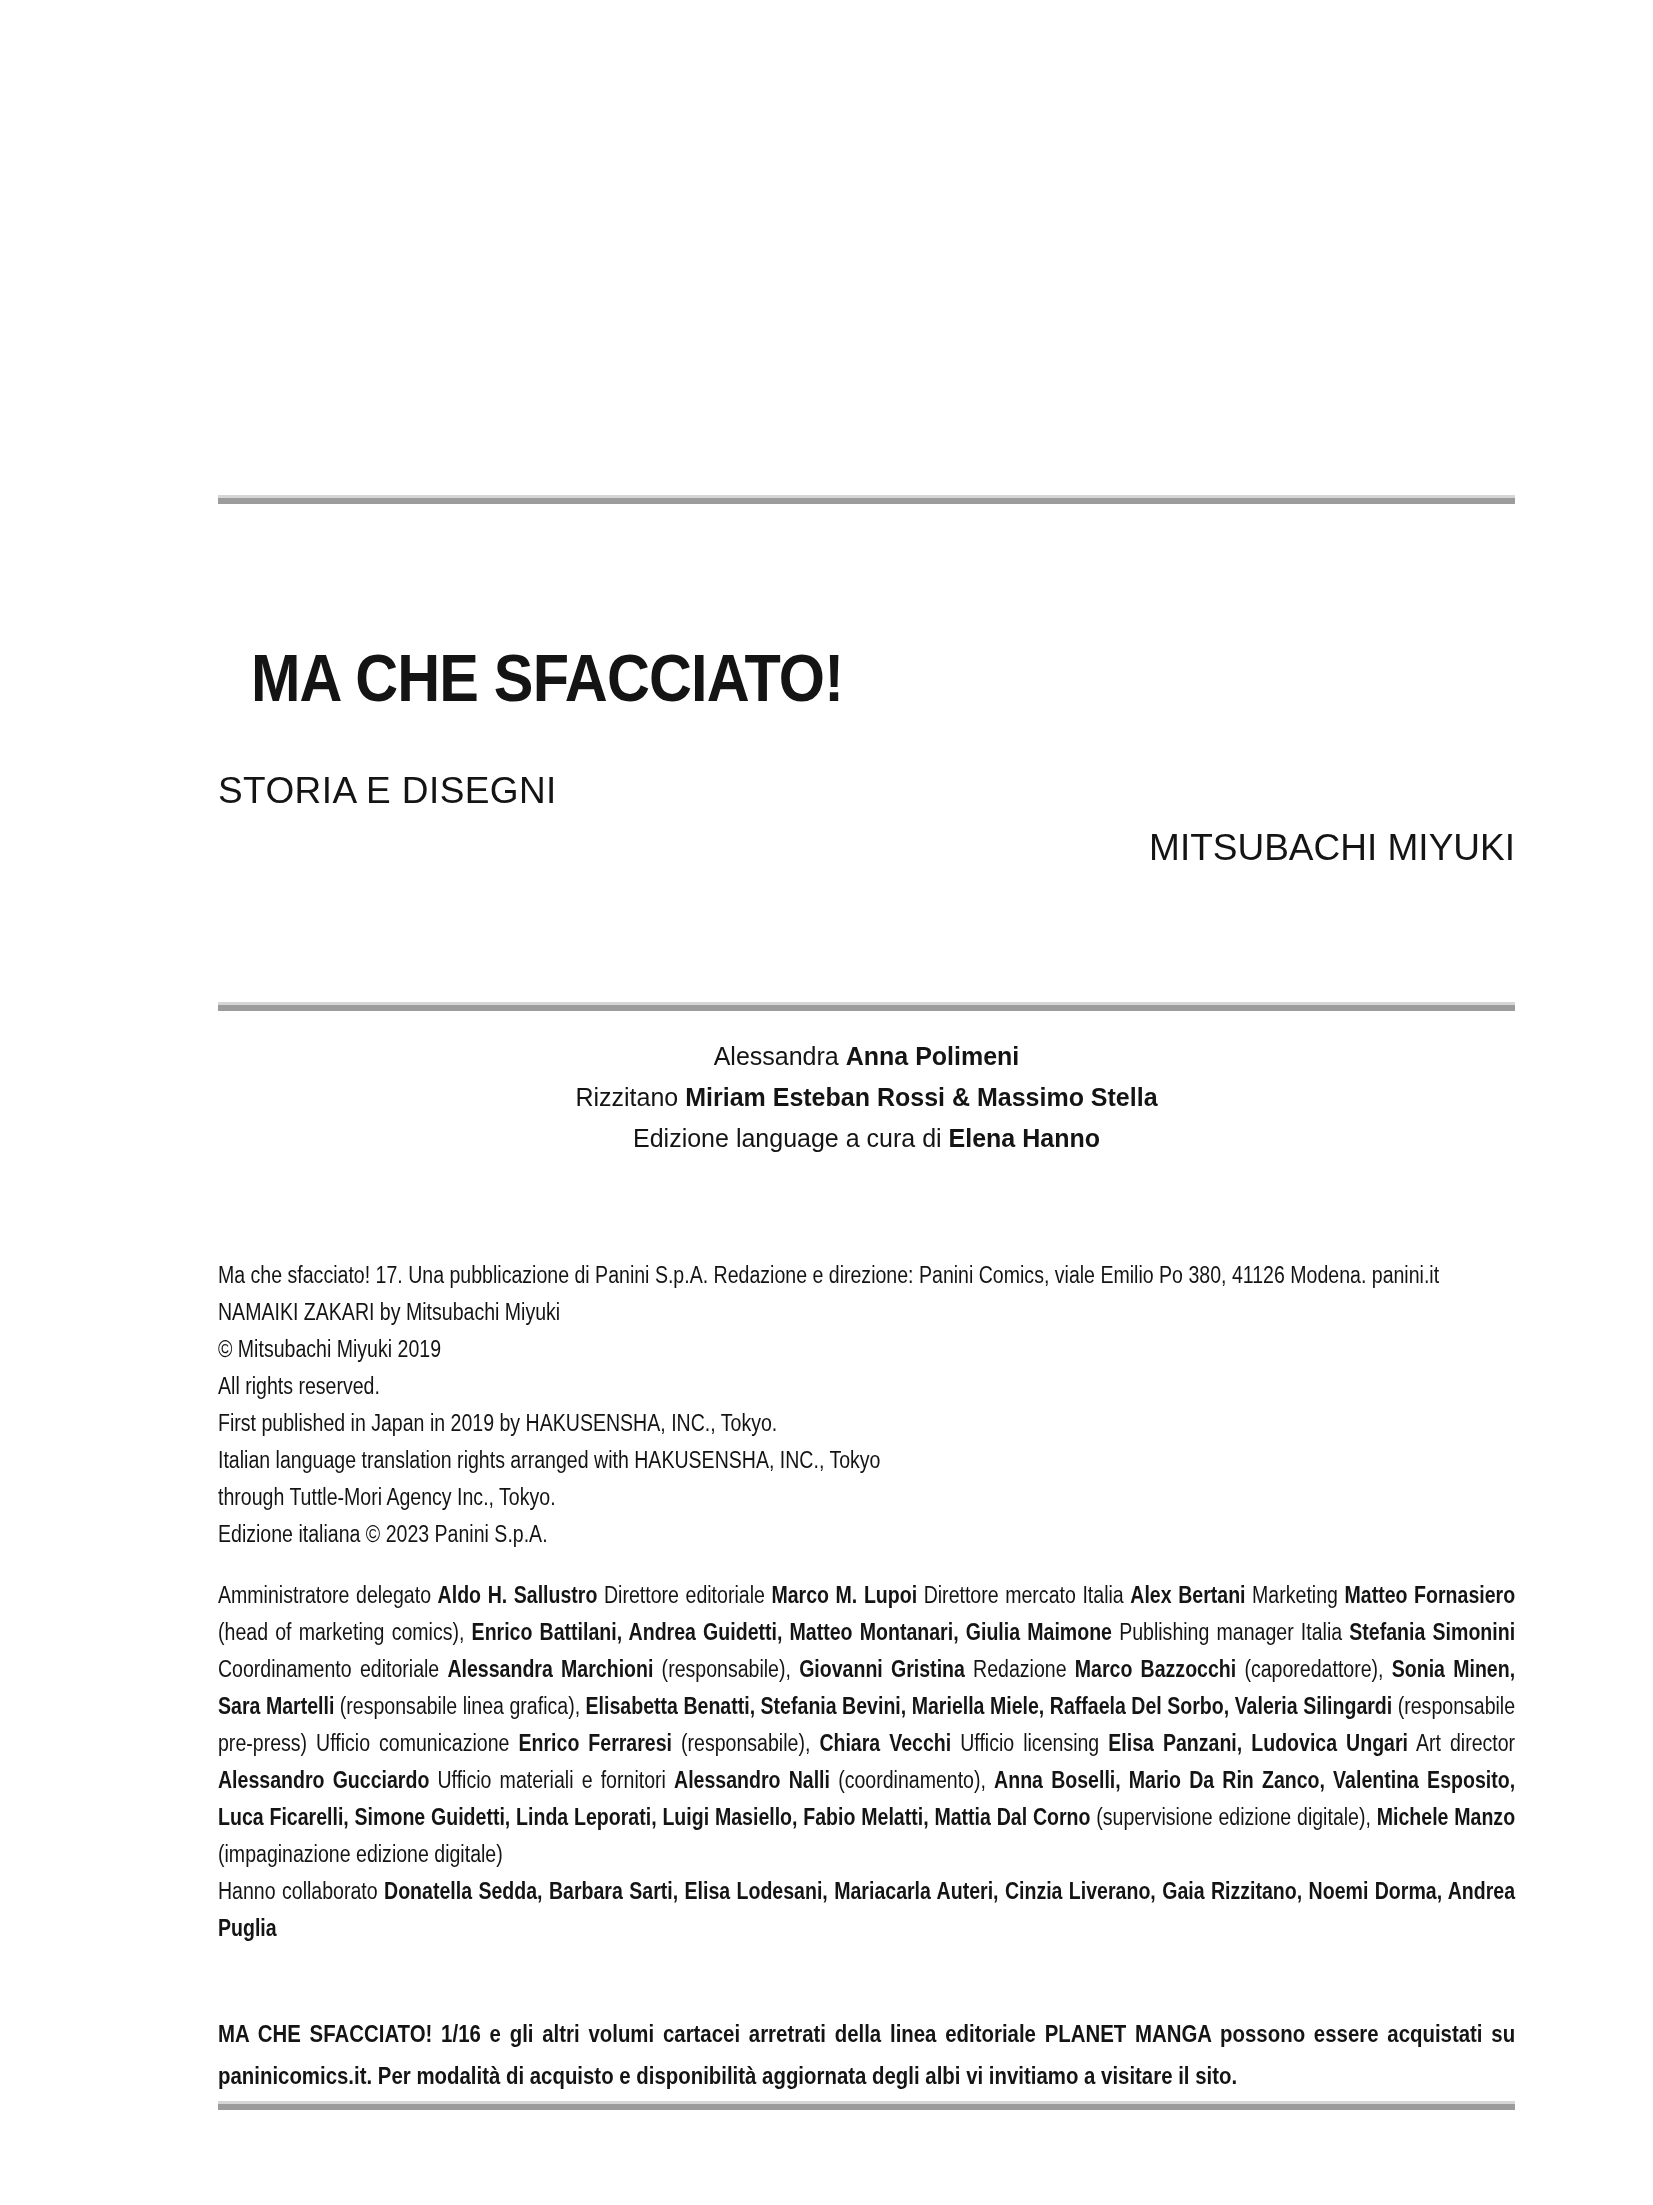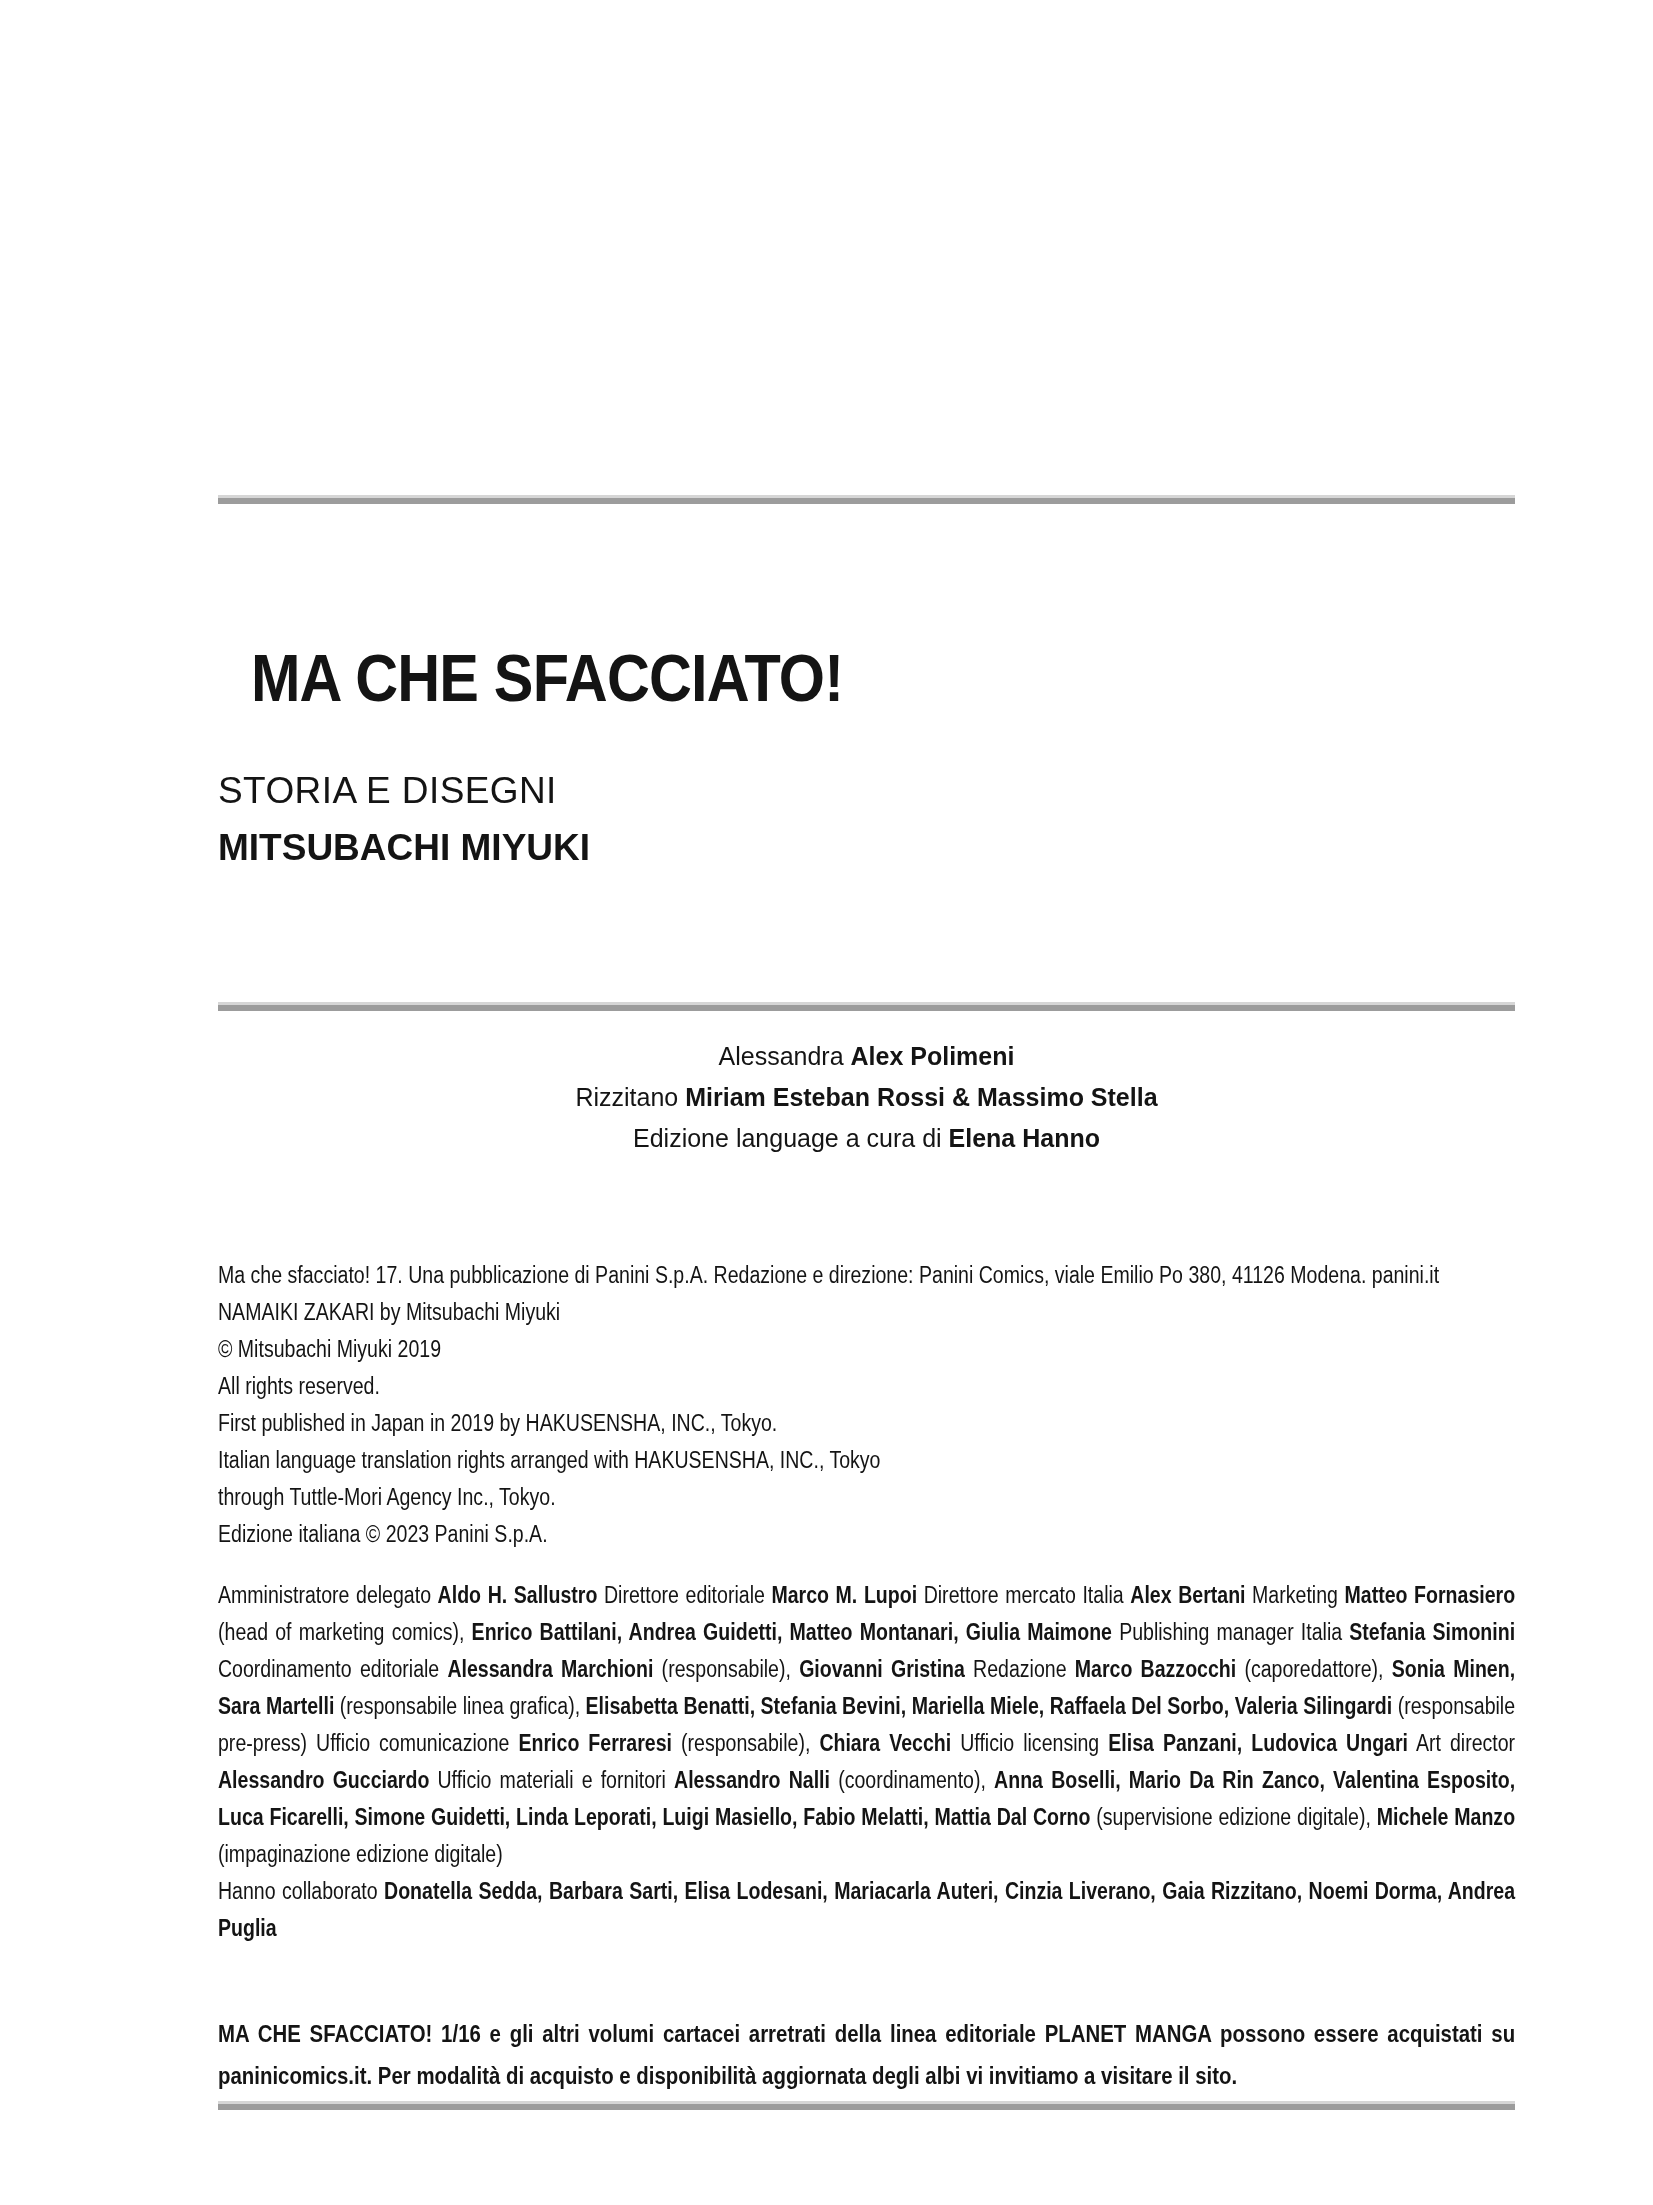--- a/index.html
+++ b/index.html
@@ -33,22 +33,22 @@
 
   #book-title{
     top:645px;text-align:left;
     font-size:66px;line-height:66px;font-weight:bold;letter-spacing:-0.9px;
   }
   #story-art-label{
     top:771px;text-align:left;
     font-size:37px;line-height:39px;font-weight:normal;letter-spacing:0.4px;
   }
   #author-name{
-    top:828px;text-align:left;
-    font-size:37px;line-height:39px;font-weight:bold;letter-spacing:0px;
+    top:828px;text-align:right;
+    font-size:37px;line-height:39px;font-weight:normal;letter-spacing:0px;
   }
   #translation-block{
     top:1036px;text-align:center;
     font-size:25px;line-height:41px;
   }
   #colophon-block{
     top:1257px;
     font-size:23px;line-height:37px;
   }
   #colophon-block .cline{white-space:nowrap;}
@@ -76,21 +76,21 @@
     <span class="sqz">MA CHE SFACCIATO!</span>
   </div>
 
   <div class="col" id="story-art-label">STORIA E DISEGNI</div>
 
   <div class="col" id="author-name">MITSUBACHI MIYUKI</div>
 
   <div class="rule" id="rule-middle"></div>
 
   <div class="col" id="translation-block">
-    <div><span class="seg">Alessandra </span><span class="seg-b">Alex Polimeni</span></div>
+    <div><span class="seg">Alessandra </span><span class="seg-b">Anna Polimeni</span></div>
     <div><span class="seg">Rizzitano </span><span class="seg-b">Miriam Esteban Rossi &amp; Massimo Stella</span></div>
     <div><span class="seg">Edizione language a cura di </span><span class="seg-b">Elena Hanno</span></div>
   </div>
 
   <div class="col cond" id="colophon-block">
     <div class="cline">Ma che sfacciato! 17. Una pubblicazione di Panini S.p.A. Redazione e direzione: Panini Comics, viale Emilio Po 380, 41126 Modena. panini.it</div>
     <div class="cline">NAMAIKI ZAKARI by Mitsubachi Miyuki</div>
     <div class="cline">© Mitsubachi Miyuki 2019</div>
     <div class="cline">All rights reserved.</div>
     <div class="cline">First published in Japan in 2019 by HAKUSENSHA, INC., Tokyo.</div>

